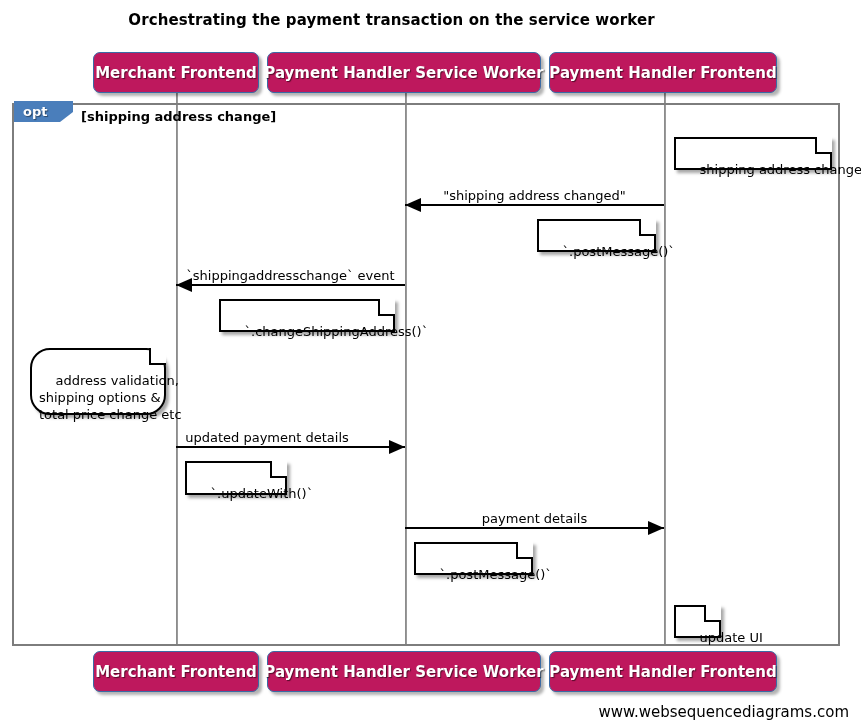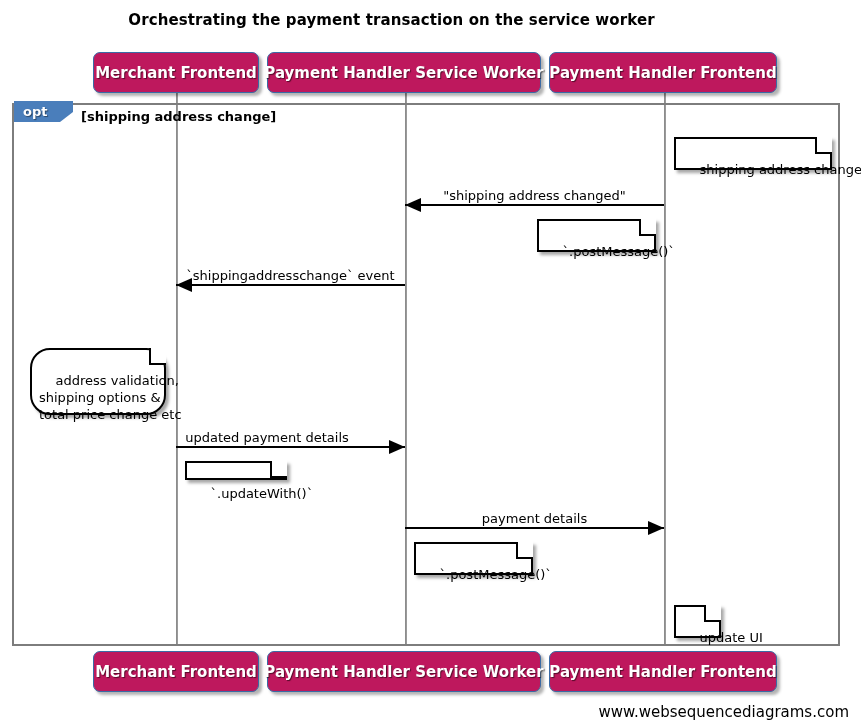--- a/index.html
+++ b/index.html
@@ -206,33 +206,37 @@
 
   <div class="note" style="left:537px; top:219px; width:119px; height:33px;">
     <span>`.postMessage()`</span>
     <span class="fold"></span>
   </div>
 
   <div class="msg-label" style="left:176px; top:268px; width:229px;">`shippingaddresschange` event</div>
   <div class="msg-line" style="left:176px; top:284px; width:229px;"></div>
   <div class="arrowhead left" style="left:176px; top:278px;"></div>
 
+  <div class="note" style="left:219px; top:299px; width:176px; height:33px;">
+    <span>`.changeShippingAddress()`</span>
+    <span class="fold"></span>
+  </div>
 
   <div class="note" style="left:30px; top:348px; width:136px; height:67px;border-radius:20px;">
     <span>address validation,
 shipping options &amp;
 total price change etc</span>
     <span class="fold"></span>
   </div>
 
   <div class="msg-label" style="left:176px; top:430px; width:182px;">updated payment details</div>
   <div class="msg-line" style="left:176px; top:446px; width:229px;"></div>
   <div class="arrowhead right" style="left:389px; top:440px;"></div>
 
-  <div class="note" style="left:185px; top:461px; width:102px; height:19px;">
+  <div class="note" style="left:185px; top:461px; width:102px; height:34px;">
     <span>`.updateWith()`</span>
     <span class="fold"></span>
   </div>
 
   <div class="msg-label" style="left:405px; top:511px; width:259px;">payment details</div>
   <div class="msg-line" style="left:405px; top:527px; width:259px;"></div>
   <div class="arrowhead right" style="left:648px; top:521px;"></div>
 
   <div class="note" style="left:414px; top:542px; width:119px; height:33px;">
     <span>`.postMessage()`</span>

